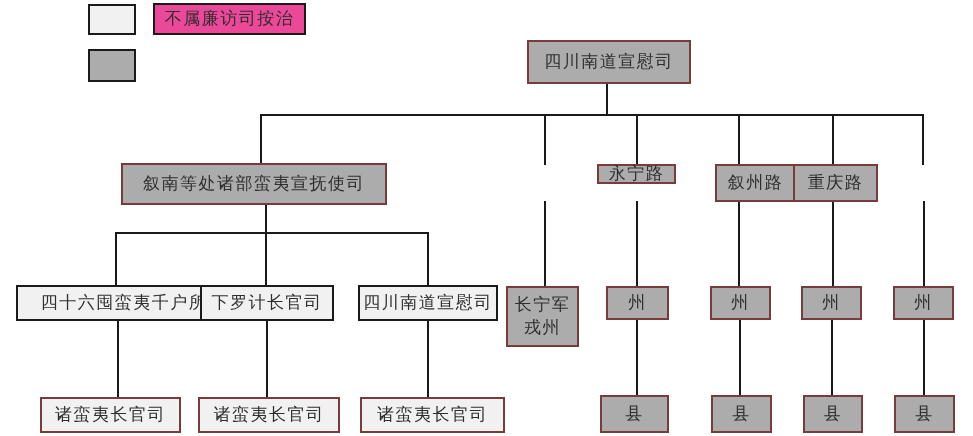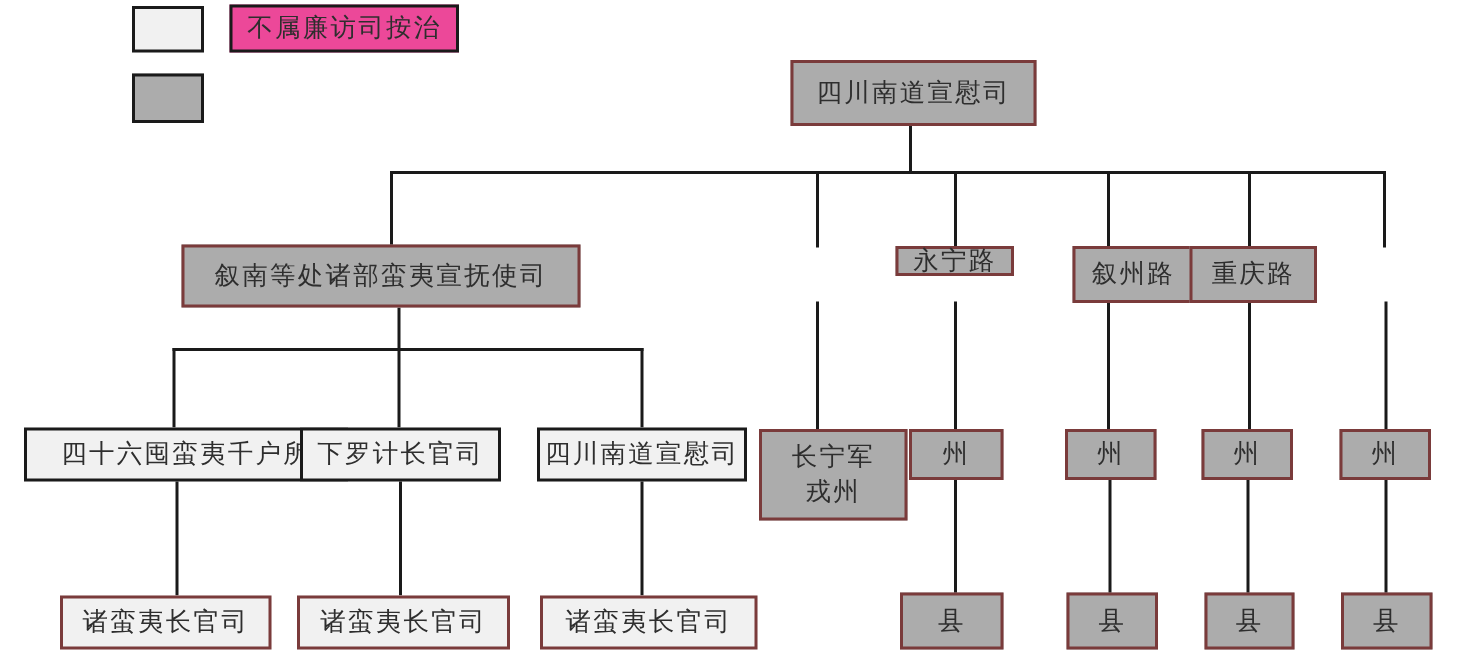--- a/index.html
+++ b/index.html
@@ -82,21 +82,21 @@
   <div class="box dark-maroon" style="left:527px;top:40px;width:164px;height:44px;">四川南道宣慰司</div>
 
   <div class="box dark-maroon" style="left:121px;top:163px;width:266px;height:42px;">叙南等处诸部蛮夷宣抚使司</div>
   <div class="box dark-maroon" style="left:597px;top:164px;width:79px;height:20px;">永宁路</div>
   <div class="box dark-maroon" style="left:715px;top:164px;width:81px;height:38px;">叙州路</div>
   <div class="box dark-maroon" style="left:793px;top:164px;width:85px;height:38px;">重庆路</div>
 
   <div class="box light-black" style="left:16px;top:285px;width:216px;height:36px;">四十六囤蛮夷千户所</div>
   <div class="box light-black" style="left:200px;top:285px;width:134px;height:36px;">下罗计长官司</div>
   <div class="box light-black" style="left:358px;top:285px;width:140px;height:36px;">四川南道宣慰司</div>
-  <div class="box dark-maroon two-line" style="left:506px;top:286px;width:99px;height:61px;">
+  <div class="box dark-maroon two-line" style="left:506px;top:286px;width:73px;height:61px;">
     <span>长宁军</span>
     <span>戎州</span>
   </div>
   <div class="box dark-maroon" style="left:606px;top:286px;width:63px;height:34px;">州</div>
   <div class="box dark-maroon" style="left:710px;top:286px;width:61px;height:34px;">州</div>
   <div class="box dark-maroon" style="left:801px;top:286px;width:61px;height:34px;">州</div>
   <div class="box dark-maroon" style="left:893px;top:286px;width:61px;height:34px;">州</div>
 
   <div class="box light-maroon" style="left:40px;top:397px;width:141px;height:36px;">诸蛮夷长官司</div>
   <div class="box light-maroon" style="left:198px;top:397px;width:142px;height:36px;">诸蛮夷长官司</div>

